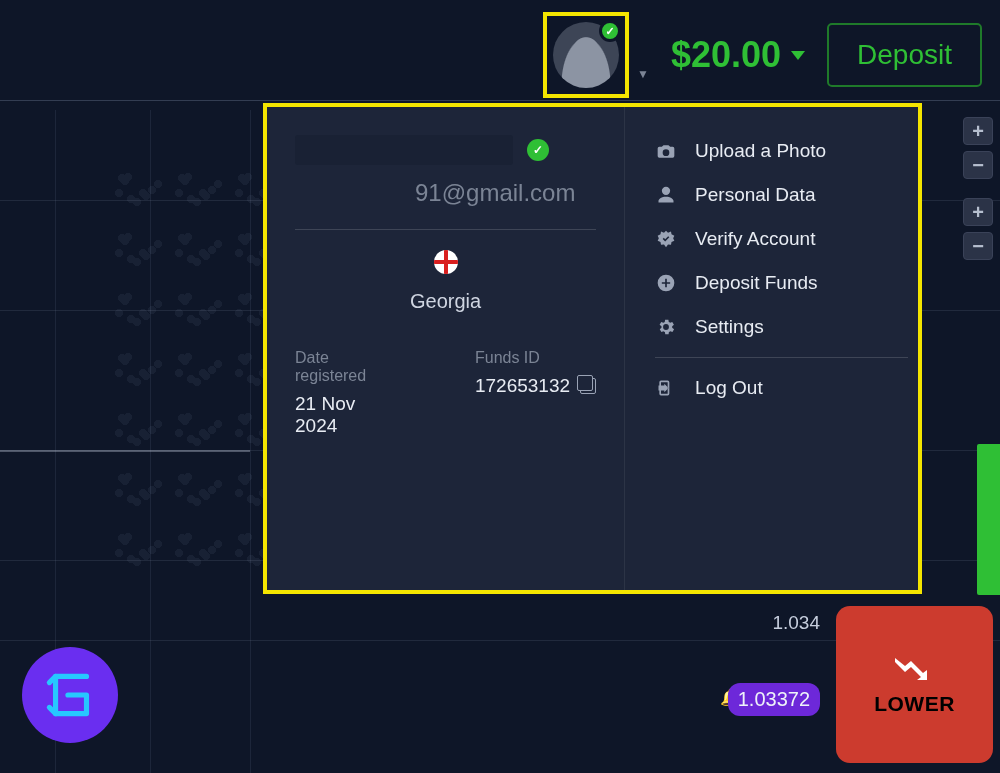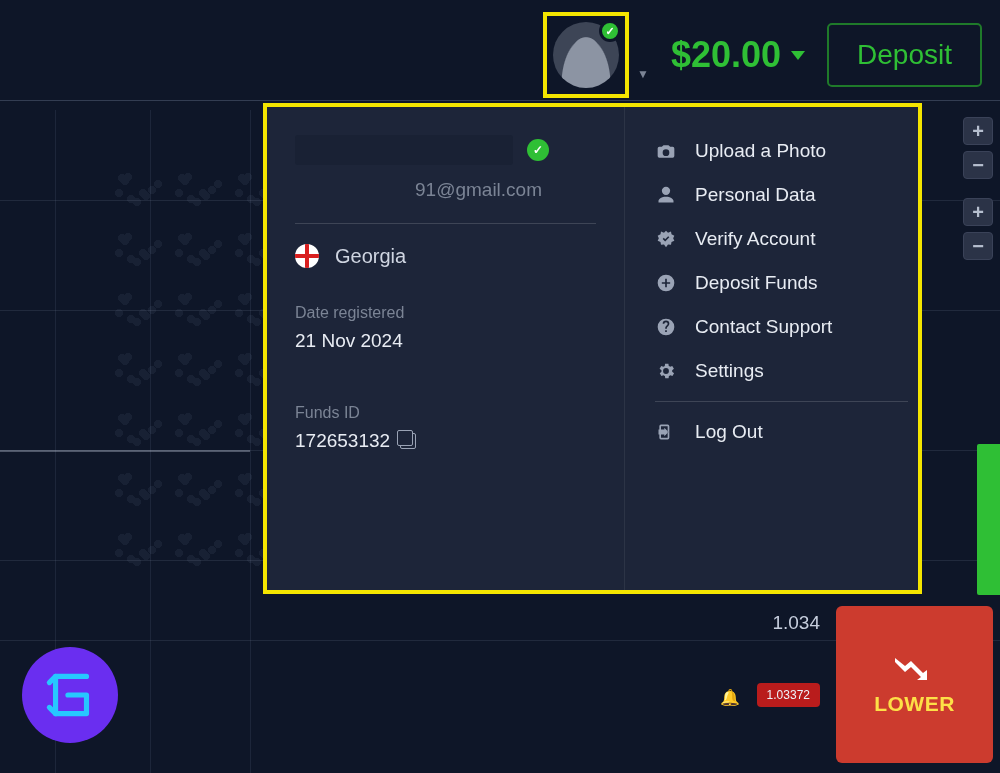--- a/index.html
+++ b/index.html
@@ -34,55 +34,55 @@
 .balance .tri { width:0; height:0; border-left:7px solid transparent; border-right:7px solid transparent; border-top:9px solid #2fbf35; }
 .deposit-btn { border:2px solid #1f7a2a; color:#2fbf35; background:transparent; font-size:28px; font-weight:500; padding:14px 28px; border-radius:5px; cursor:pointer; }
 
 
 .panel { position:absolute; top:103px; left:263px; width:659px; height:491px; background:#1d2539; border:4px solid #f4e500; display:flex; }
 .panel-left { flex:1 1 55%; padding:28px 28px 0 28px; border-right:1px solid rgba(255,255,255,.07); }
 .panel-right { flex:1 1 45%; padding:22px 10px 20px 30px; }
 .name-row { display:flex; align-items:center; gap:14px; }
 .name-mask { width:218px; height:30px; background:#192134; border-radius:3px; }
 .verify-badge { width:22px; height:22px; border-radius:50%; background:#2fbf35; display:flex; align-items:center; justify-content:center; color:#fff; font-size:12px; font-weight:bold; }
-.email { color:#7b8495; font-size:19px; margin-top:14px; text-align:left; padding-left:120px; }
+.email { color:#7b8495; font-size:24px; margin-top:14px; text-align:left; padding-left:120px; }
 .sep { height:1px; background:rgba(255,255,255,.15); margin:22px 0 20px; }
-.country-row { display:flex; align-items:center; gap:16px; color:#cfd5e1; font-size:20px; }
+.country-row { display:flex; align-items:center; gap:16px; color:#cfd5e1; font-size:20px;flex-direction:column; }
 .flag { width:24px; height:24px; border-radius:50%; background:#fff; position:relative; overflow:hidden; }
 .flag:before, .flag:after { content:""; position:absolute; background:#d91f1f; }
 .flag:before { left:10px; top:0; width:4px; height:24px; }
 .flag:after  { left:0; top:10px; width:24px; height:4px; }
-.meta-row { display:flex; gap:52px; margin-top:36px;flex-direction:column; }
+.meta-row { display:flex; gap:84px; margin-top:36px; }
 .meta-lbl { color:#7b8495; font-size:16px; }
 .meta-val { color:#e8ecf3; font-size:19px; margin-top:8px; display:flex; align-items:center; gap:10px; }
 .copy-icon { width:16px; height:16px; border:1.5px solid #9aa3b5; border-radius:2px; position:relative; cursor:pointer; }
 .copy-icon:before { content:""; position:absolute; left:-4px; top:-4px; width:14px; height:14px; border:1.5px solid #9aa3b5; border-radius:2px; background:#1d2539; }
 
 .menu { list-style:none; }
 .menu li { display:flex; align-items:center; gap:18px; color:#e8ecf3; font-size:19px; padding:11px 0; cursor:pointer; }
 .menu .ico { width:22px; height:22px; color:#9aa3b5; display:flex; align-items:center; justify-content:center; }
 .menu .ico svg { width:20px; height:20px; fill:currentColor; }
 .menu-sep { height:1px; background:rgba(255,255,255,.15); margin:8px 0 8px; }
 
 
 .zoom-col { position:absolute; right:7px; top:117px; width:30px; display:flex; flex-direction:column; gap:6px; }
 .zoom-col + .zoom-col { top:198px; }
 .zoom-btn { width:30px; height:28px; background:#2b3347; color:#b6bfcf; border-radius:4px; display:flex; align-items:center; justify-content:center; font-size:20px; font-weight:bold; cursor:pointer; border:1px solid #3a4258; }
 
 
 .green-bar { position:absolute; right:0; top:444px; width:23px; height:151px; background:#2fbf35; border-radius:2px 0 0 2px; }
 
 
-.lower-btn { position:absolute; right:7px; top:606px; width:157px; height:157px; background:#cc3b2e; border-radius:6px; display:flex; flex-direction:column; align-items:center; justify-content:center; gap:10px; cursor:pointer; color:#fde047; }
+.lower-btn { position:absolute; right:7px; top:606px; width:157px; height:157px; background:#cc3b2e; border-radius:14px; display:flex; flex-direction:column; align-items:center; justify-content:center; gap:10px; cursor:pointer; color:#000000; }
 .lower-btn .g { width:44px; height:28px; }
 .lower-btn .lbl { font-size:21px; font-weight:700; letter-spacing:.5px; }
 
 
 .price1 { position:absolute; right:180px; top:612px; color:#c6cedd; font-size:19px; }
-.price2 { position:absolute; right:180px; top:683px; background:#b91c1c; color:#eef2f9; font-size:12px; padding:5px 10px; border-radius:4px; display:flex; align-items:center; gap:6px; }
+.price2 { position:absolute; right:180px; top:683px; background:#6d28d9; color:#eef2f9; font-size:20px; padding:5px 10px; border-radius:12px; display:flex; align-items:center; gap:6px; }
 .bell { color:#9aa3b5; position:absolute; right:260px; top:688px; font-size:16px; }
 
 
 .logo { position:absolute; left:22px; bottom:30px; width:96px; height:96px; border-radius:50%; background:#6a2ef0; display:flex; align-items:center; justify-content:center; }
 .logo svg { width:66px; height:66px; }
 </style>
 </head>
 <body>
 
 <div class="bg-grid">
@@ -169,28 +169,20 @@
         <span class="ico">
             <svg viewBox="0 0 24 24">
               <path d="M12 2a10 10 0 100 20 10 10 0 000-20zm1 9h4v2h-4v4h-2v-4H7v-2h4V7h2v4z"></path>
             </svg>
           </span>
         <span>Deposit Funds</span>
       </li>
       <li>
         <span class="ico">
             <svg viewBox="0 0 24 24">
-              <path d="M12 2a10 10 0 100 20 10 10 0 000-20zm1 16h-2v-2h2v2zm1.8-7.2l-.9.9c-.7.7-.9 1.3-.9 2.3h-2v-.5c0-1 .4-1.9 1.1-2.6l1.2-1.2c.4-.4.7-.9.7-1.5a2 2 0 00-4 0H8a4 4 0 018 0c0 .9-.4 1.7-1.2 2.6z"></path>
-            </svg>
-          </span>
-        <span>Contact Support</span>
-      </li>
-      <li>
-        <span class="ico">
-            <svg viewBox="0 0 24 24">
               <path d="M19.4 13a7.8 7.8 0 000-2l2.1-1.6-2-3.5-2.5 1a7.6 7.6 0 00-1.7-1l-.4-2.6h-4l-.4 2.6c-.6.3-1.2.6-1.7 1l-2.5-1-2 3.5L6.6 11a7.8 7.8 0 000 2l-2.1 1.6 2 3.5 2.5-1c.5.4 1.1.7 1.7 1l.4 2.6h4l.4-2.6c.6-.3 1.2-.6 1.7-1l2.5 1 2-3.5L19.4 13zM12 15.5A3.5 3.5 0 1112 8.5a3.5 3.5 0 010 7z"></path>
             </svg>
           </span>
         <span>Settings</span>
       </li>
       <div class="menu-sep"></div>
       <li>
         <span class="ico">
             <svg viewBox="0 0 24 24">
               <path d="M10 17v-2H3v-6h7V7l5 5-5 5zm4-14H6a2 2 0 00-2 2v4h2V5h8v14H6v-4H4v4a2 2 0 002 2h8a2 2 0 002-2V5a2 2 0 00-2-2z"></path>

